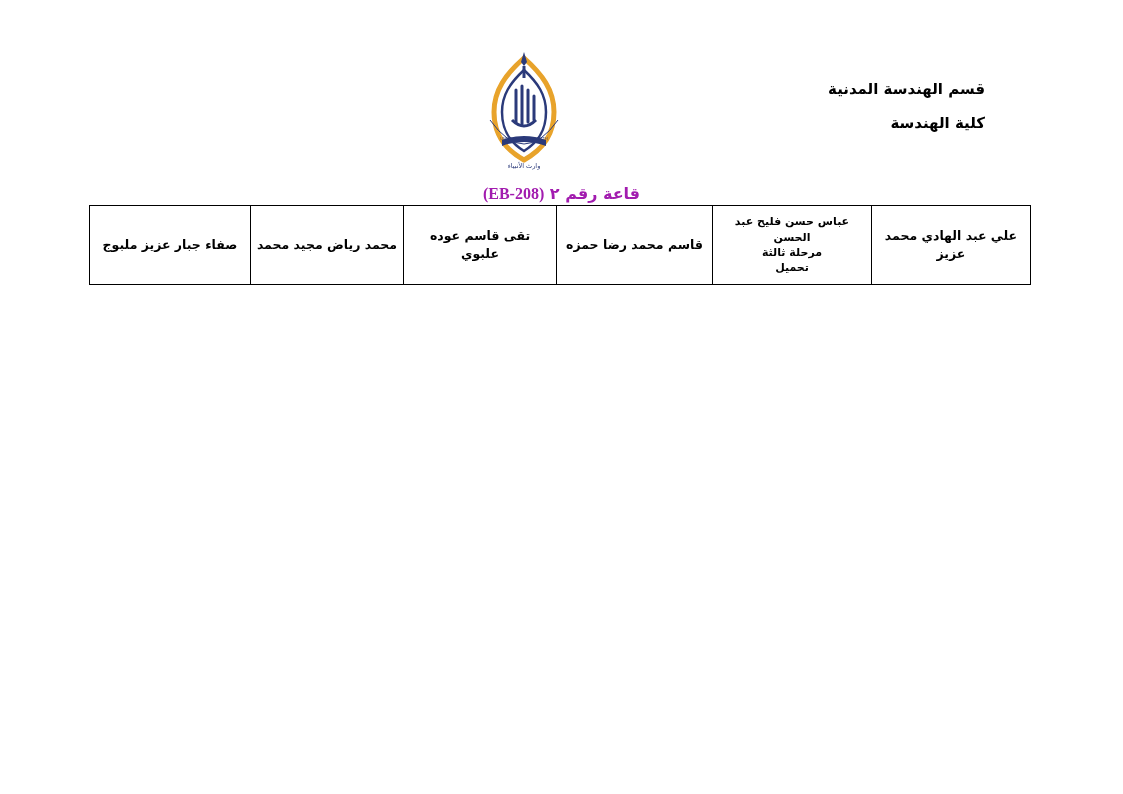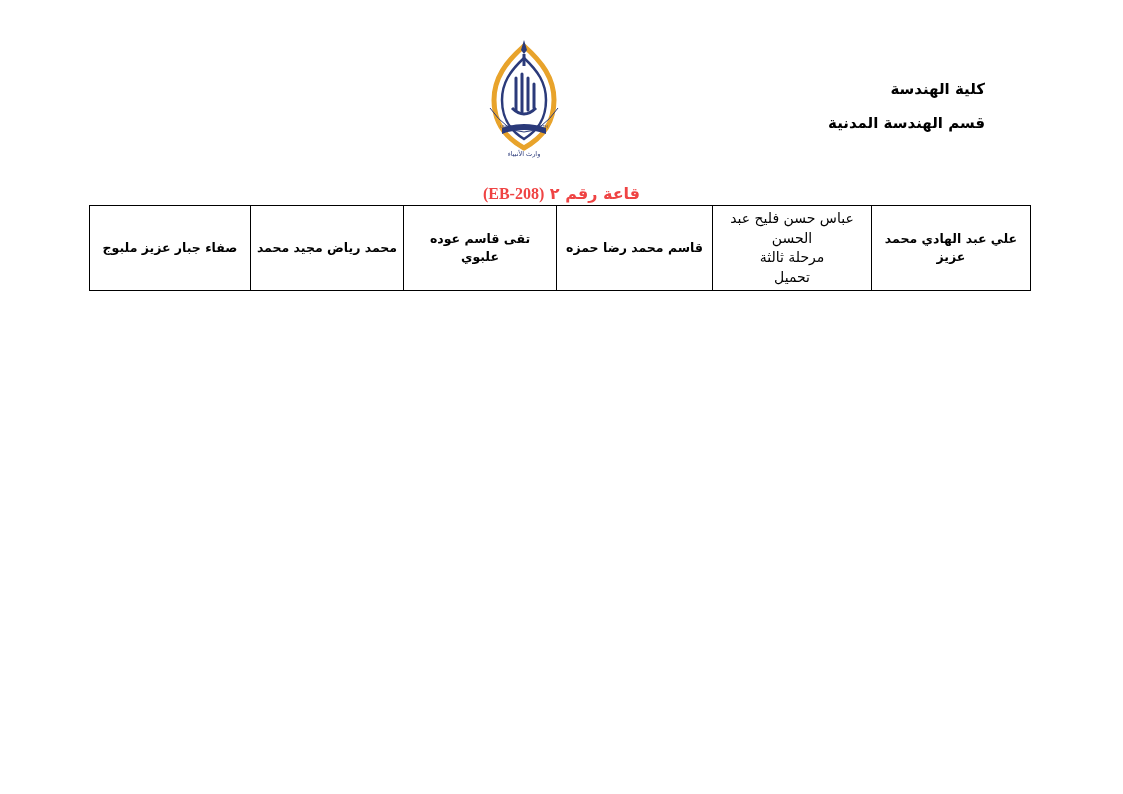--- a/index.html
+++ b/index.html
@@ -35,38 +35,38 @@
     font-size: 15px;
     letter-spacing: 0.5px;
     color: #000;
     line-height: 34px;
     white-space: nowrap;
   }
 
   
   .logo {
     position: absolute;
-    top: 38px;
+    top: 50px;
     left: 476px;
     width: 96px;
     height: 125px;
   }
   .logo svg { display: block; }
 
   
   .hall-title {
     position: absolute;
     top: 184px;
     left: 0;
     width: 1123px;
     text-align: center;
     direction: rtl;
     font-size: 16px;
     font-weight: bold;
-    color: #ef4444;
+    color: #a21caf;
   }
   .hall-title .code {
     direction: ltr;
     unicode-bidi: embed;
     font-family: "Liberation Serif", "DejaVu Serif", serif;
     font-weight: bold;
   }
 
   
   .names-table {
@@ -87,39 +87,39 @@
     font-weight: bold;
     font-size: 12.5px;
     line-height: 1.45;
     color: #000;
   }
   .cell-main {
     display: block;
   }
   .cell-sub {
     display: block;
-    font-weight: normal;
-    font-size: 14px;
+    font-weight: bold;
+    font-size: 11px;
     line-height: 1.4;
   }
   td.w1 { width: 148px; }
   td.w2 { width: 148px; }
   td.w3 { width: 145px; text-align: center; }
   td.w4 { width: 142px; }
   td.w5 { width: 142px; text-align: center; }
   td.w6 { width: 150px; }
 </style>
 </head>
 <body>
 
 <div class="page">
 
   <div class="header-text">
+    <div class="header-line">قسم الهندسة المدنية</div>
     <div class="header-line">كلية الهندسة</div>
-    <div class="header-line">قسم الهندسة المدنية</div>
   </div>
 
   <div class="logo">
     <svg viewBox="0 0 96 125" width="96" height="125" xmlns="http://www.w3.org/2000/svg">
 
       <path d="M48 8 C30 24 18 40 18 62 C18 86 30 100 48 110 C66 100 78 86 78 62 C78 40 66 24 48 8 Z" fill="none" stroke="#e8a32b" stroke-width="5"></path>
 
       <path d="M48 20 C34 33 26 45 26 62 C26 82 35 93 48 101 C61 93 70 82 70 62 C70 45 62 33 48 20 Z" fill="#ffffff" stroke="#2b3a7a" stroke-width="2.5"></path>
 
       <path d="M48 2 L51 12 L48 16 L45 12 Z" fill="#2b3a7a"></path>

